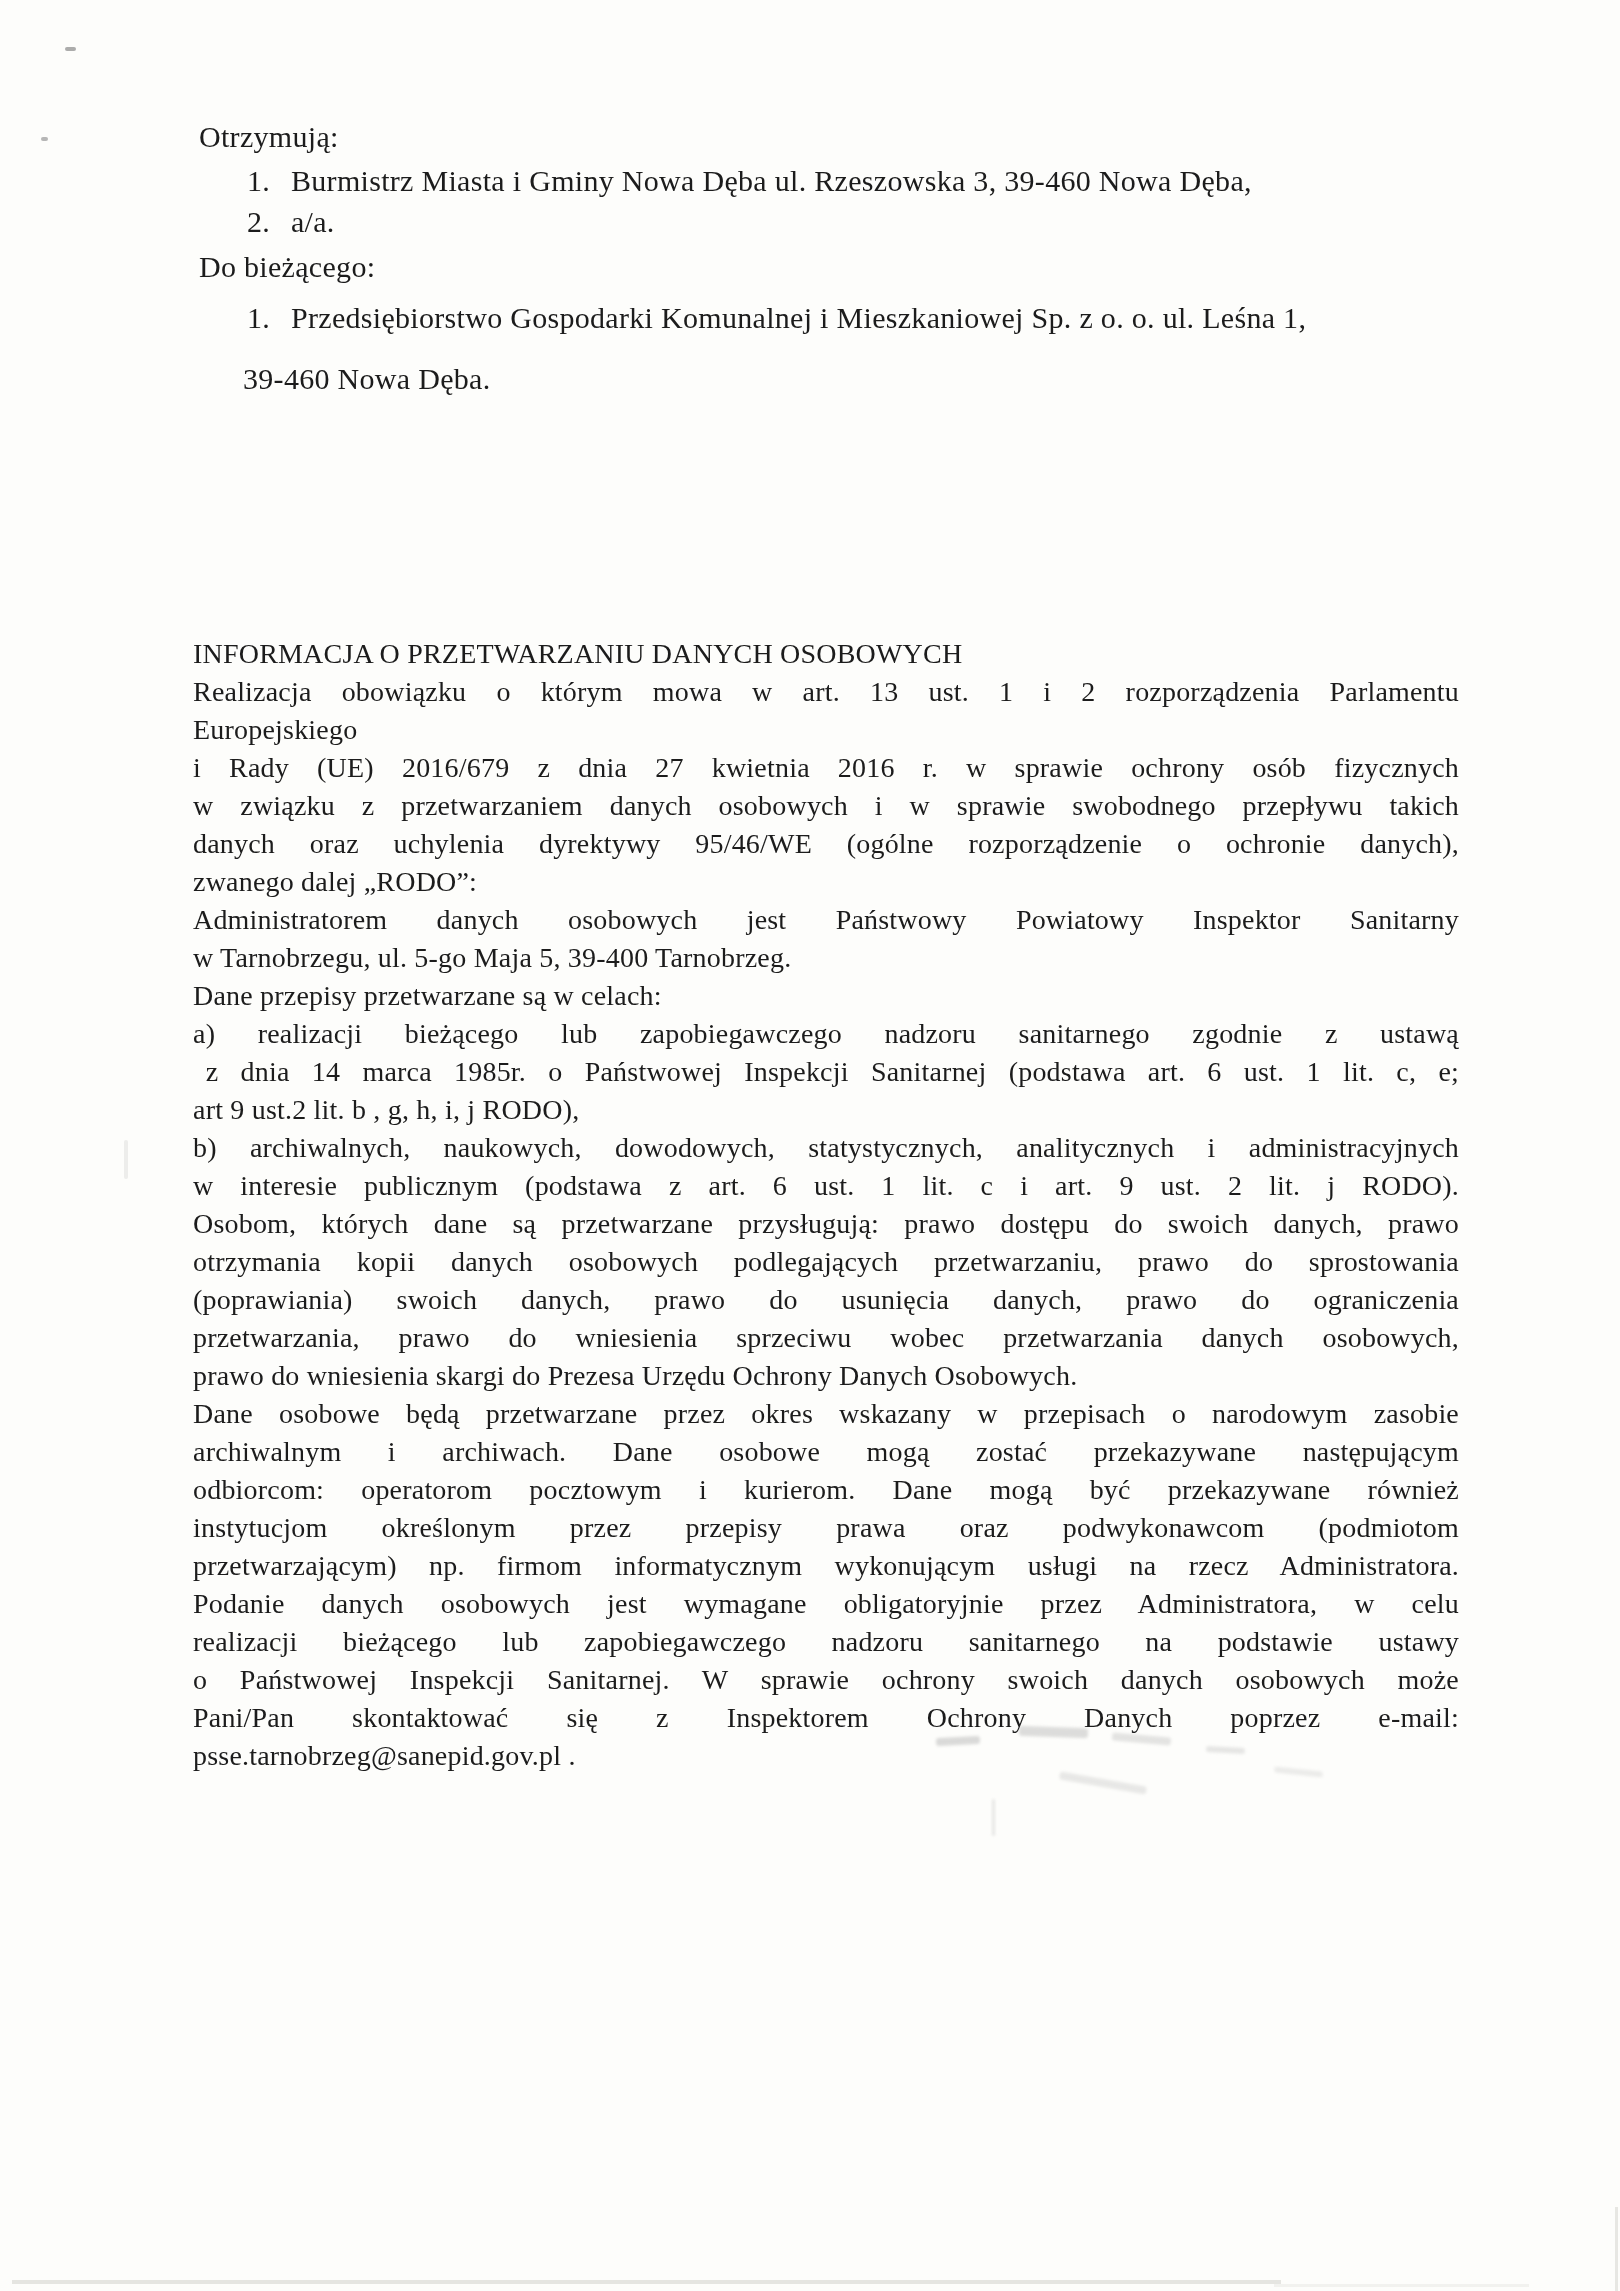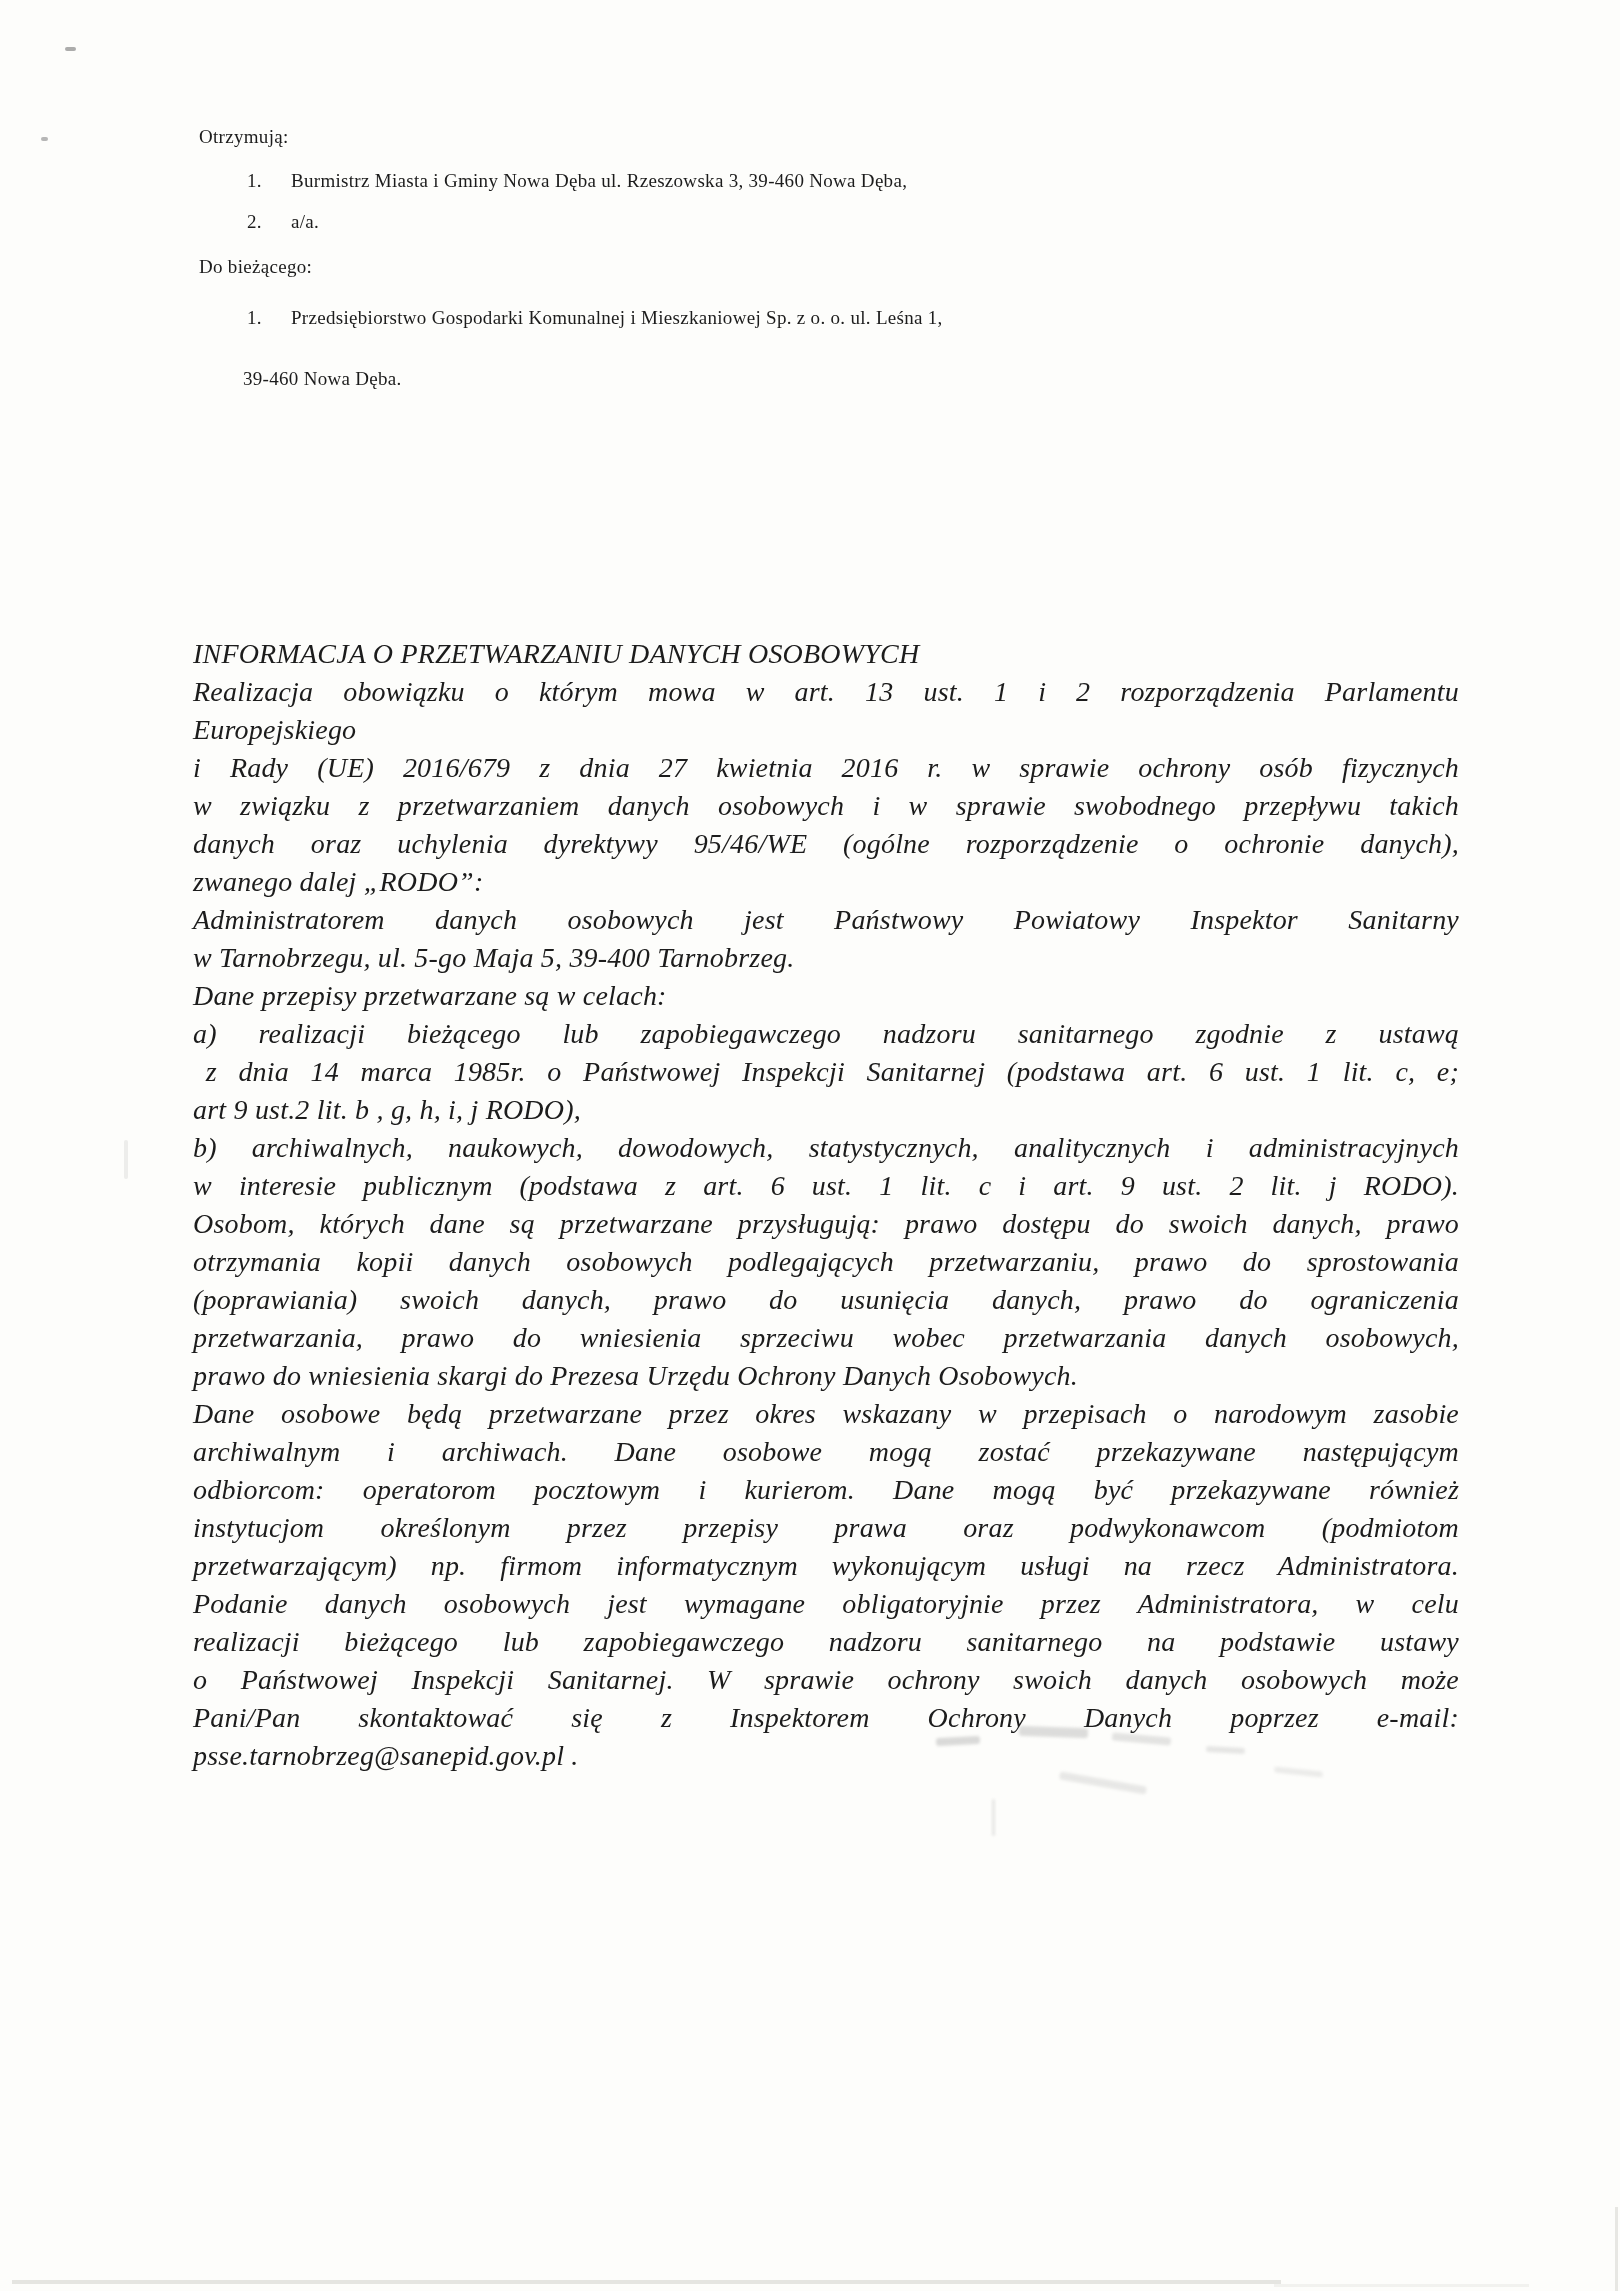--- a/index.html
+++ b/index.html
@@ -8,34 +8,33 @@
     width: 1620px;
     height: 2292px;
     background: #fdfdfb;
     overflow: hidden;
     font-family: "Liberation Serif", "DejaVu Serif", serif;
     color: #1c1c1c;
   }
   
   .dist-row {
     position: absolute;
-    font-size: 19px;
+    font-size: 30px;
     line-height: 35px;
     white-space: nowrap;
     letter-spacing: 0.3px;
   }
   .dist-item { display: flex; }
   .dist-item .num { display: inline-block; width: 44px; flex: 0 0 44px; }
   
   .rodo {
     position: absolute;
     left: 193px;
     top: 635px;
     width: 1266px;
-    font-style: italic;
     font-size: 28px;
     letter-spacing: 0.2px;
   }
   .rodo .ln {
     line-height: 38px;
     min-height: 38px;
     text-align: left;
   }
   .rodo .ln.j {
     text-align: justify;

